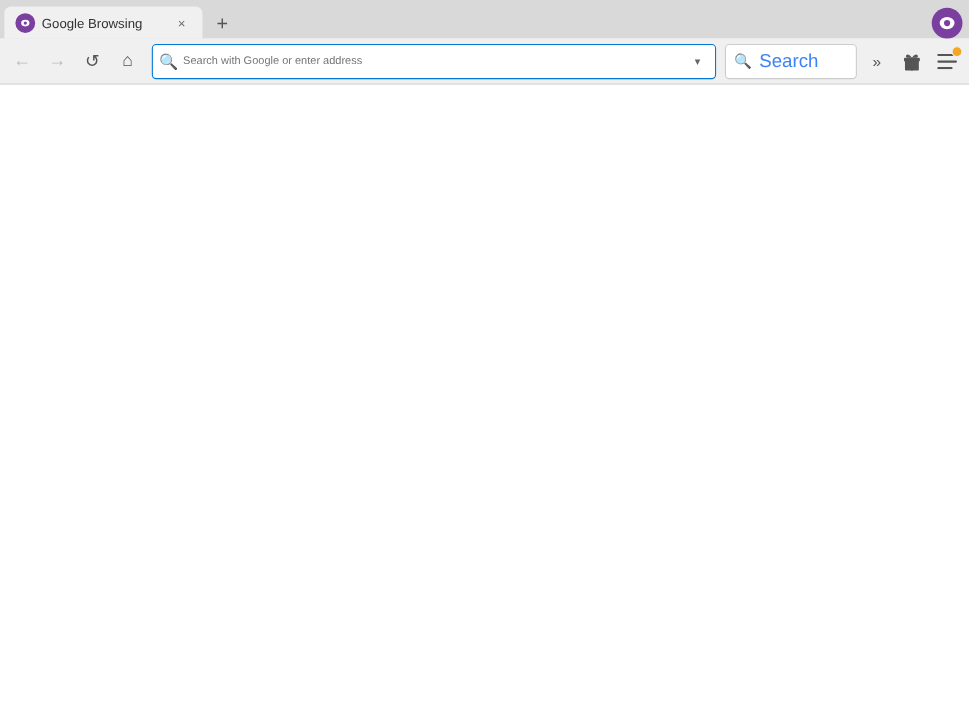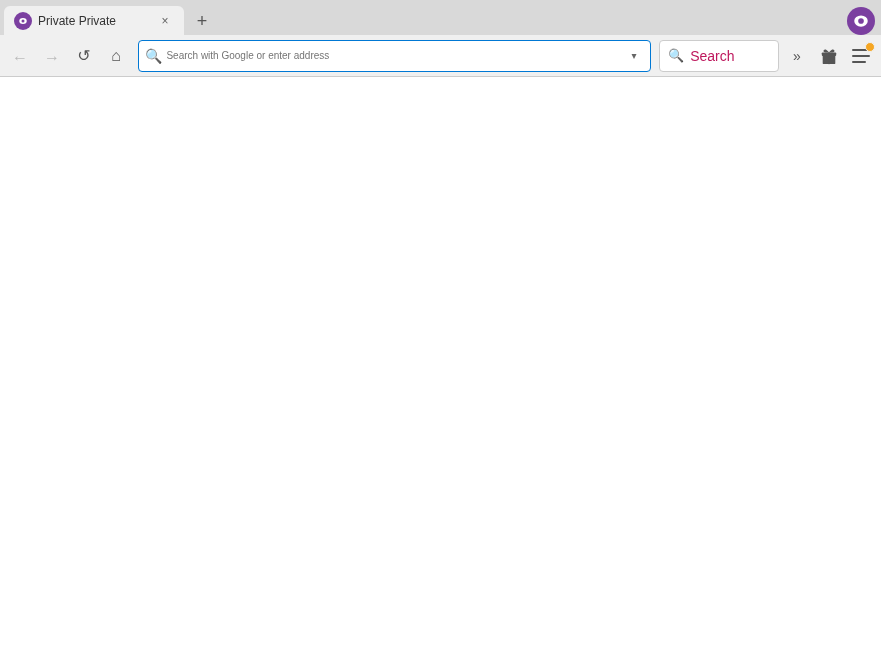--- a/index.html
+++ b/index.html
@@ -198,22 +198,22 @@
       min-width: 120px;
       cursor: text;
     }
 
     .secondary-search-icon {
       color: #666;
       font-size: 13px;
     }
 
     .secondary-search-text {
-      font-size: 14px;
-      color: #be185d;
+      font-size: 17px;
+      color: #3b82f6;
     }
 
     
     .more-tools-btn {
       width: 28px;
       height: 28px;
       display: flex;
       align-items: center;
       justify-content: center;
       border-radius: 50%;
@@ -282,21 +282,21 @@
 <body>
 
 <div class="titlebar">
   <div class="tab">
     <div class="tab-private-icon">
       <svg viewBox="0 0 16 16" fill="white">
         <ellipse cx="8" cy="8" rx="5" ry="4"></ellipse>
         <ellipse cx="8" cy="8" rx="2" ry="2" fill="#7b3fa0"></ellipse>
       </svg>
     </div>
-    <span class="tab-title">Private Private</span>
+    <span class="tab-title">Google Browsing</span>
     <div class="tab-close">×</div>
   </div>
   <div class="new-tab-btn">+</div>
   <div class="titlebar-spacer"></div>
   <div class="window-private-icon">
     <svg width="18" height="18" viewBox="0 0 16 16" fill="white">
       <ellipse cx="8" cy="8" rx="6" ry="5"></ellipse>
       <ellipse cx="8" cy="8" rx="2.5" ry="2.5" fill="#7b3fa0"></ellipse>
     </svg>
   </div>

